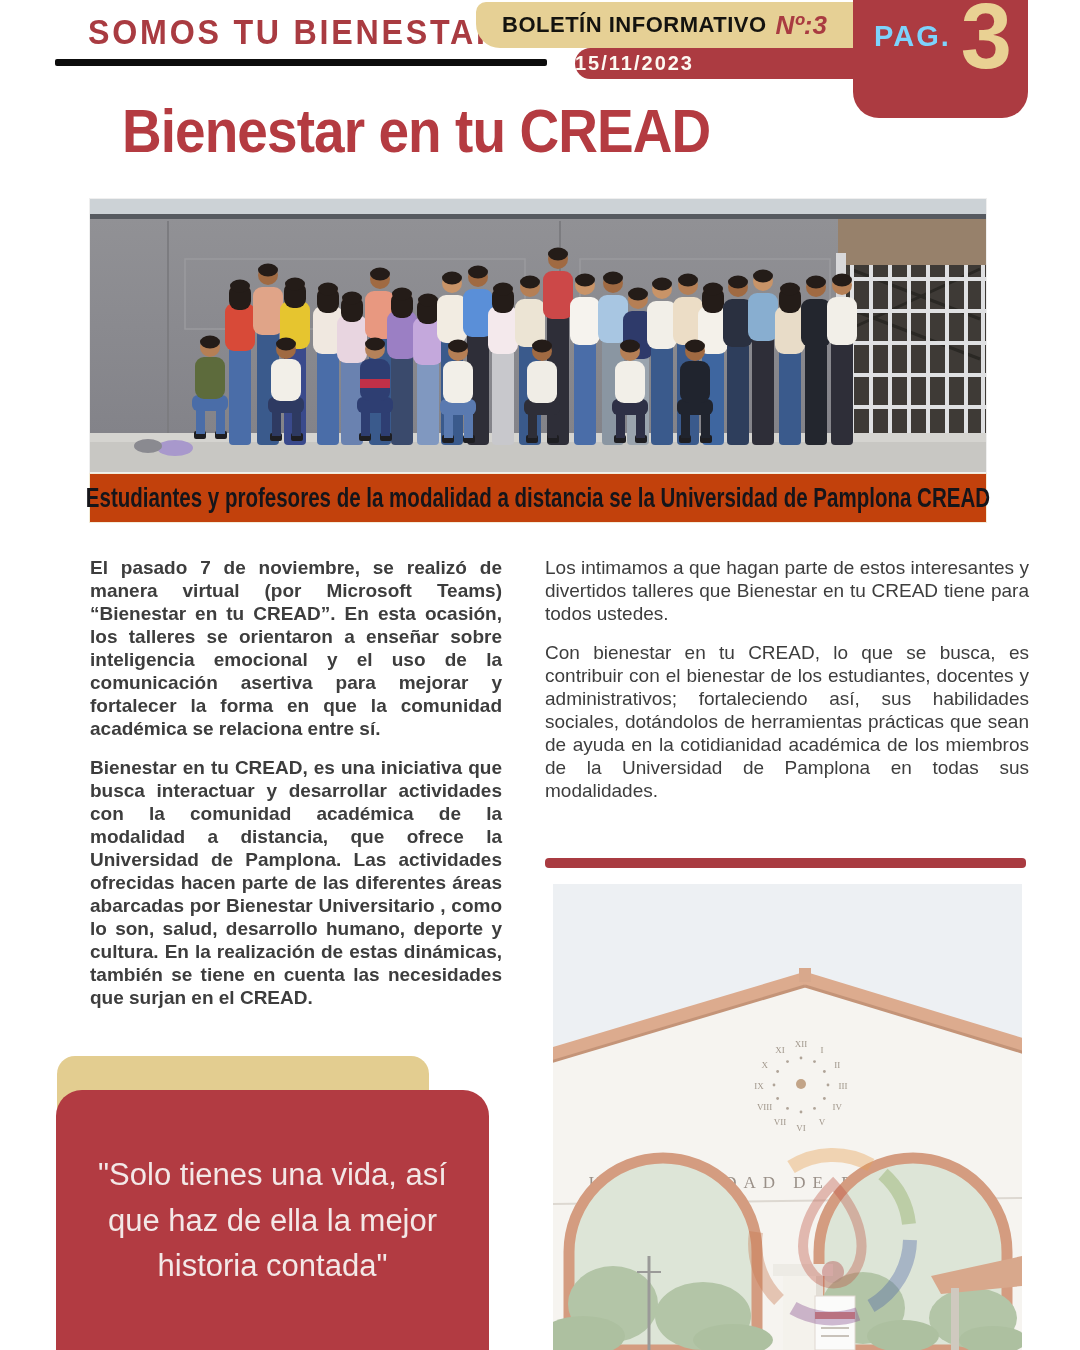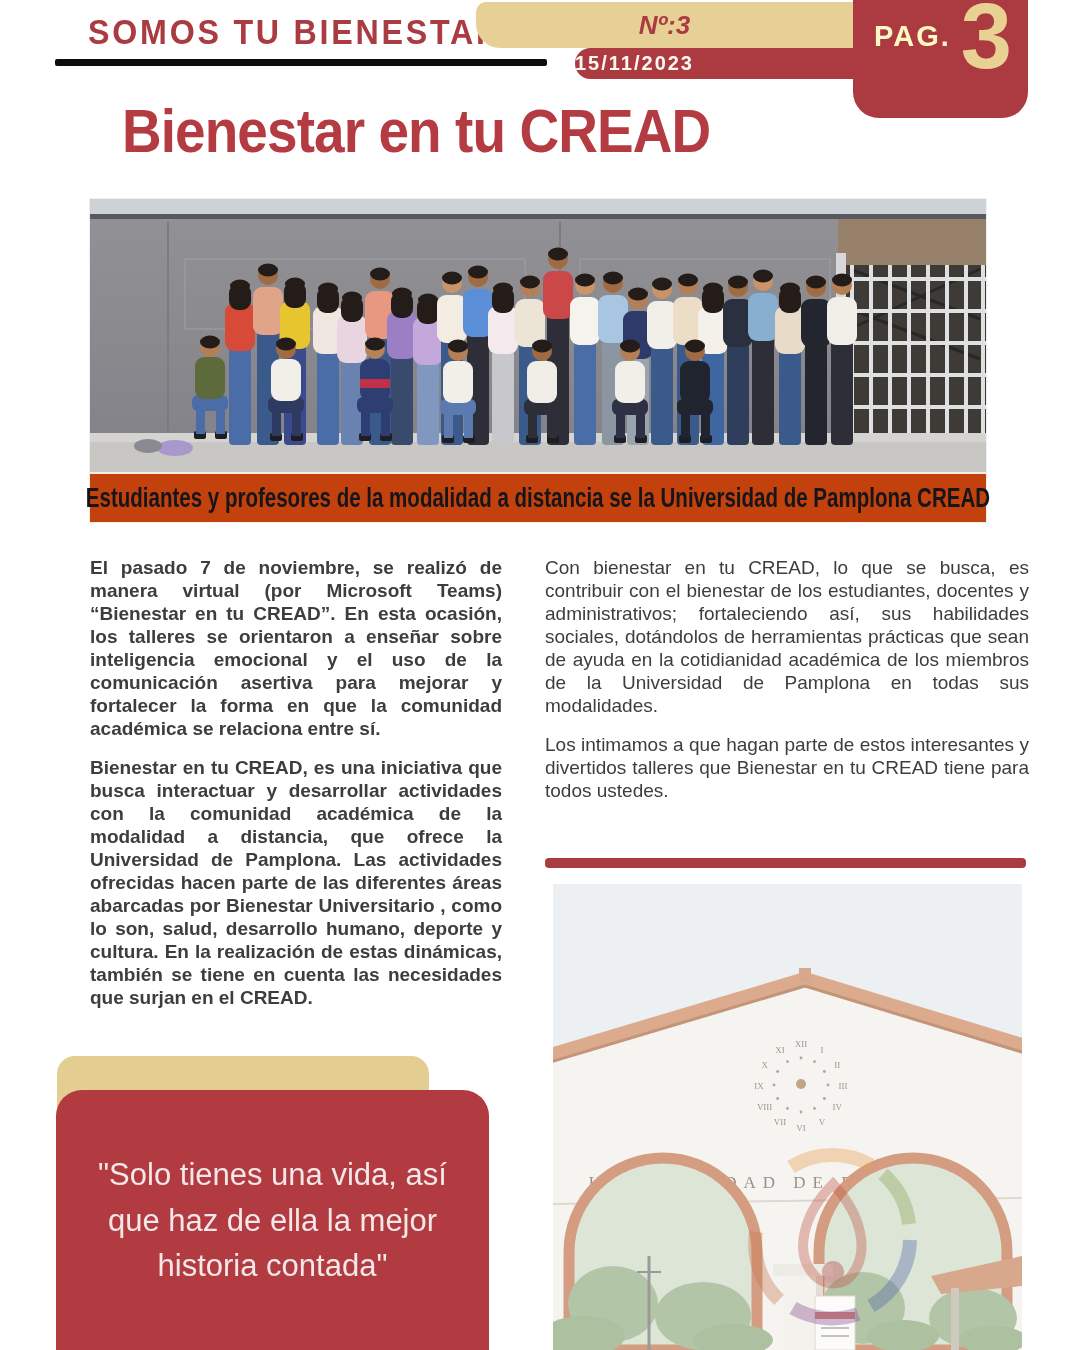--- a/index.html
+++ b/index.html
@@ -23,21 +23,21 @@
   .date-badge{
     position:absolute;left:575px;top:48px;width:282px;height:31px;background:#AC3B41;
     border-radius:16px 0 0 16px;display:flex;align-items:center;
     padding-right:34px;box-sizing:border-box;
   }
   .date-text{color:#fdf9f2;font-size:20px;font-weight:bold;letter-spacing:2px;}
   .page-box{
     position:absolute;left:853px;top:0;width:175px;height:118px;background:#AC3B41;
     border-radius:0 0 26px 26px;
   }
-  .page-label{position:absolute;left:21px;top:20px;font-size:29px;font-weight:bold;color:#fef9c3;letter-spacing:2px;}
+  .page-label{position:absolute;left:21px;top:20px;font-size:29px;font-weight:bold;color:#7dd3fc;letter-spacing:2px;}
   .page-number{position:absolute;right:16px;top:-10px;font-size:92px;line-height:1;font-weight:bold;color:#E9D193;}
   
   .article-title{
     position:absolute;left:122px;top:96px;font-size:61px;font-weight:bold;color:#B43B41;
     transform:scaleX(.9);transform-origin:left top;white-space:nowrap;letter-spacing:-1px;
   }
   
   .photo-frame{position:absolute;left:90px;top:199px;width:896px;height:273px;box-shadow:0 0 0 1px #efefef;}
   .photo-frame svg{display:block;width:100%;height:100%;}
   .caption-bar{
@@ -66,20 +66,21 @@
 </style>
 </head>
 <body>
 
 <div id="page">
 
   <div class="brand">SOMOS TU BIENESTAR</div>
   <div class="brand-underline"></div>
 
   <div class="bulletin-badge">
+    <span class="bulletin-label">BOLETÍN INFORMATIVO</span>
     <span class="bulletin-number">Nº:3</span>
   </div>
   <div class="date-badge">
     <span class="date-text">15/11/2023</span>
   </div>
   <div class="page-box">
     <span class="page-label">PAG.</span>
     <span class="page-number">3</span>
   </div>
 
@@ -362,22 +363,22 @@
 
   <div class="caption-bar">
     <span class="caption-text">Estudiantes y profesores de la modalidad a distancia se la Universidad de Pamplona CREAD</span>
   </div>
 
   <div class="col col-left">
     <p>El pasado 7 de noviembre, se realizó de manera virtual (por Microsoft Teams) “Bienestar en tu CREAD”. En esta ocasión, los talleres se orientaron a enseñar sobre inteligencia emocional y el uso de la comunicación asertiva para mejorar y fortalecer la forma en que la comunidad académica se relaciona entre sí.</p>
     <p>Bienestar en tu CREAD, es una iniciativa que busca interactuar y desarrollar actividades con la comunidad académica de la modalidad a distancia, que ofrece la Universidad de Pamplona. Las actividades ofrecidas hacen parte de las diferentes áreas abarcadas por Bienestar Universitario , como lo son, salud, desarrollo humano, deporte y cultura. En la realización de estas dinámicas, también se tiene en cuenta las necesidades que surjan en el CREAD.</p>
   </div>
   <div class="col col-right">
+    <p>Los intimamos a que hagan parte de estos interesantes y divertidos talleres que Bienestar en tu CREAD tiene para todos ustedes.</p>
     <p>Con bienestar en tu CREAD, lo que se busca, es contribuir con el bienestar de los estudiantes, docentes y administrativos; fortaleciendo así, sus habilidades sociales, dotándolos de herramientas prácticas que sean de ayuda en la cotidianidad académica de los miembros de la Universidad de Pamplona en todas sus modalidades.</p>
-    <p>Los intimamos a que hagan parte de estos interesantes y divertidos talleres que Bienestar en tu CREAD tiene para todos ustedes.</p>
   </div>
 
   <div class="right-divider"></div>
 
   <div class="bottom-photo">
     <svg viewBox="0 0 469 466" preserveAspectRatio="none">
       <g>
         <rect x="0" y="0" width="469" height="466" fill="#edf0f3"></rect>
 
         <polygon points="0,176 252,100 469,166 469,466 0,466" fill="#f6f4f0"></polygon>

